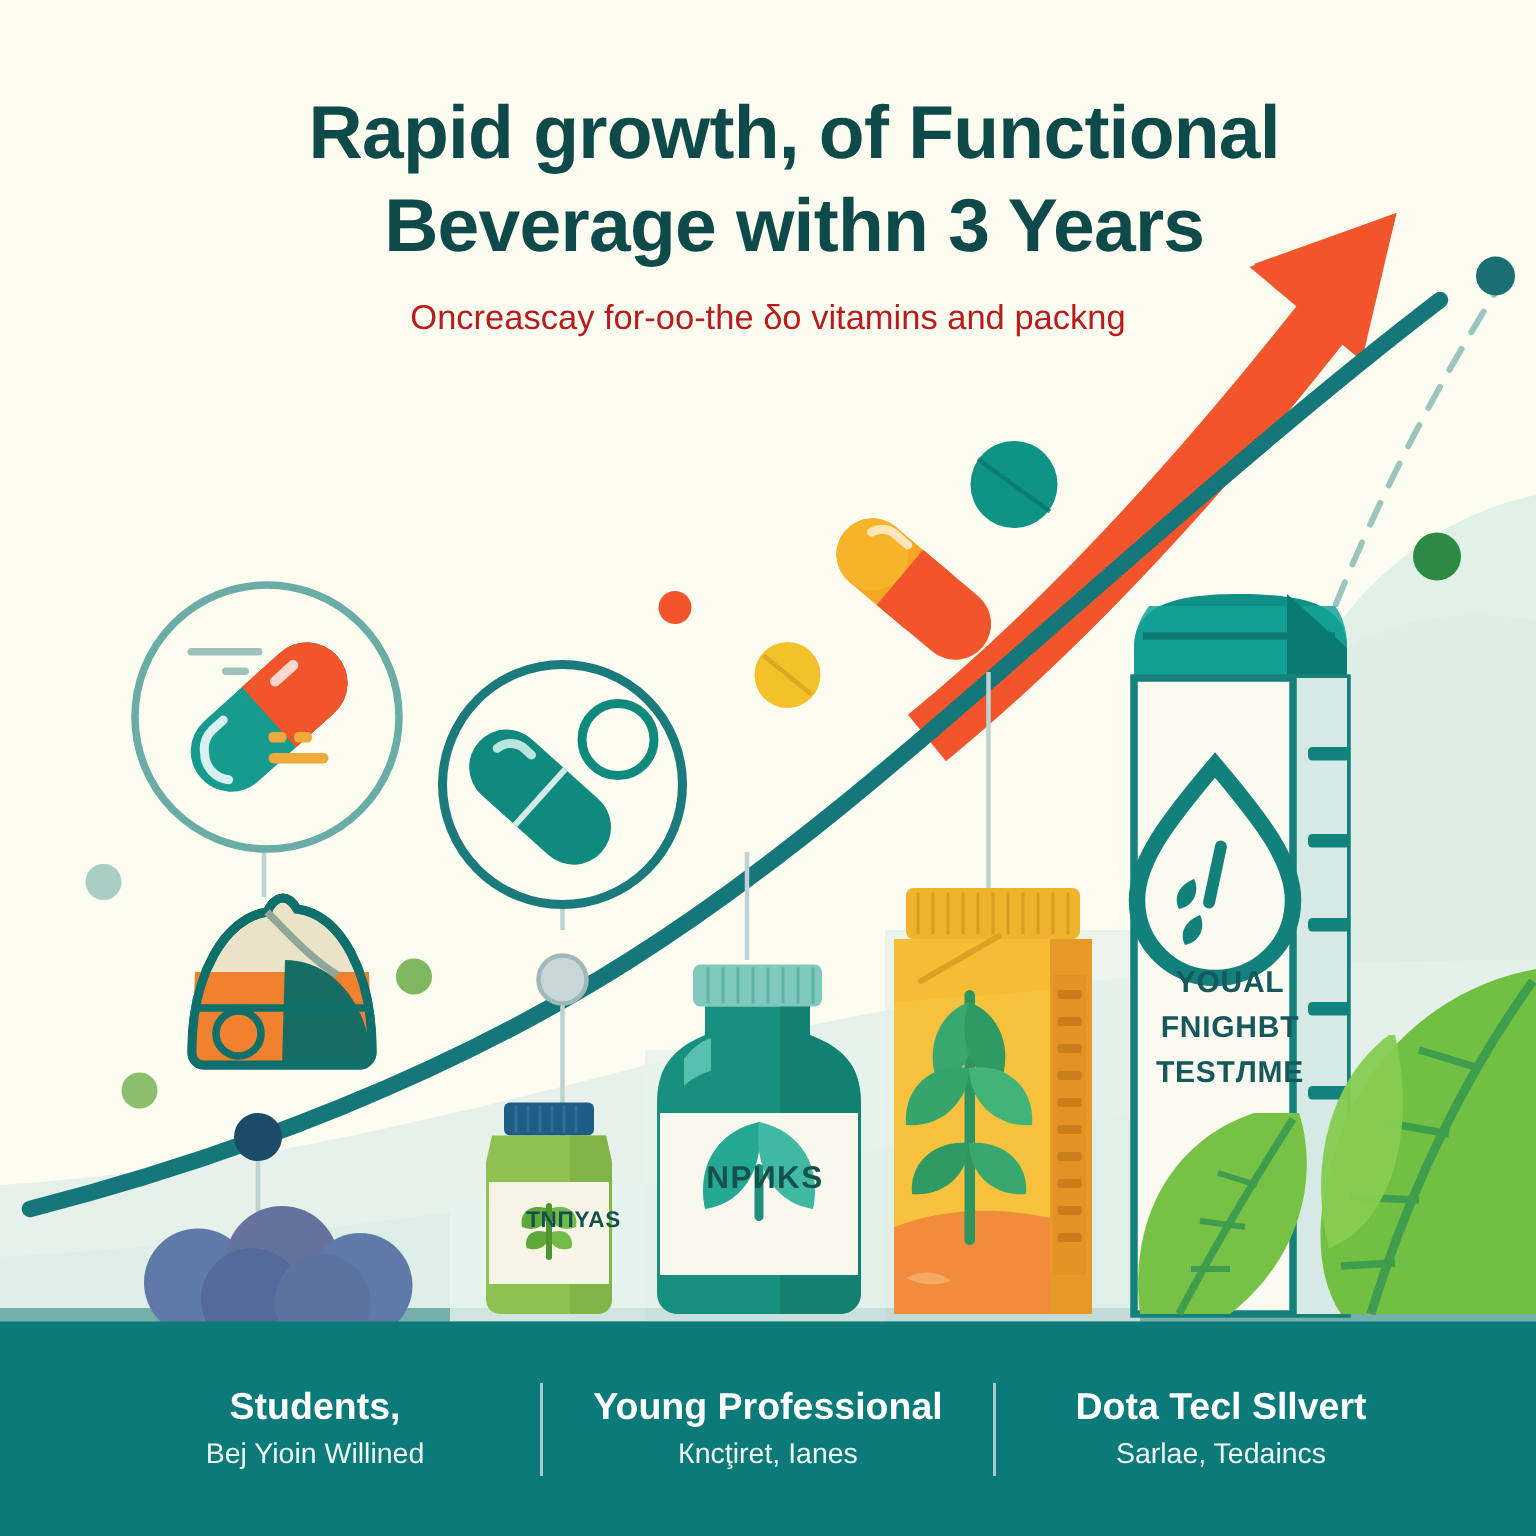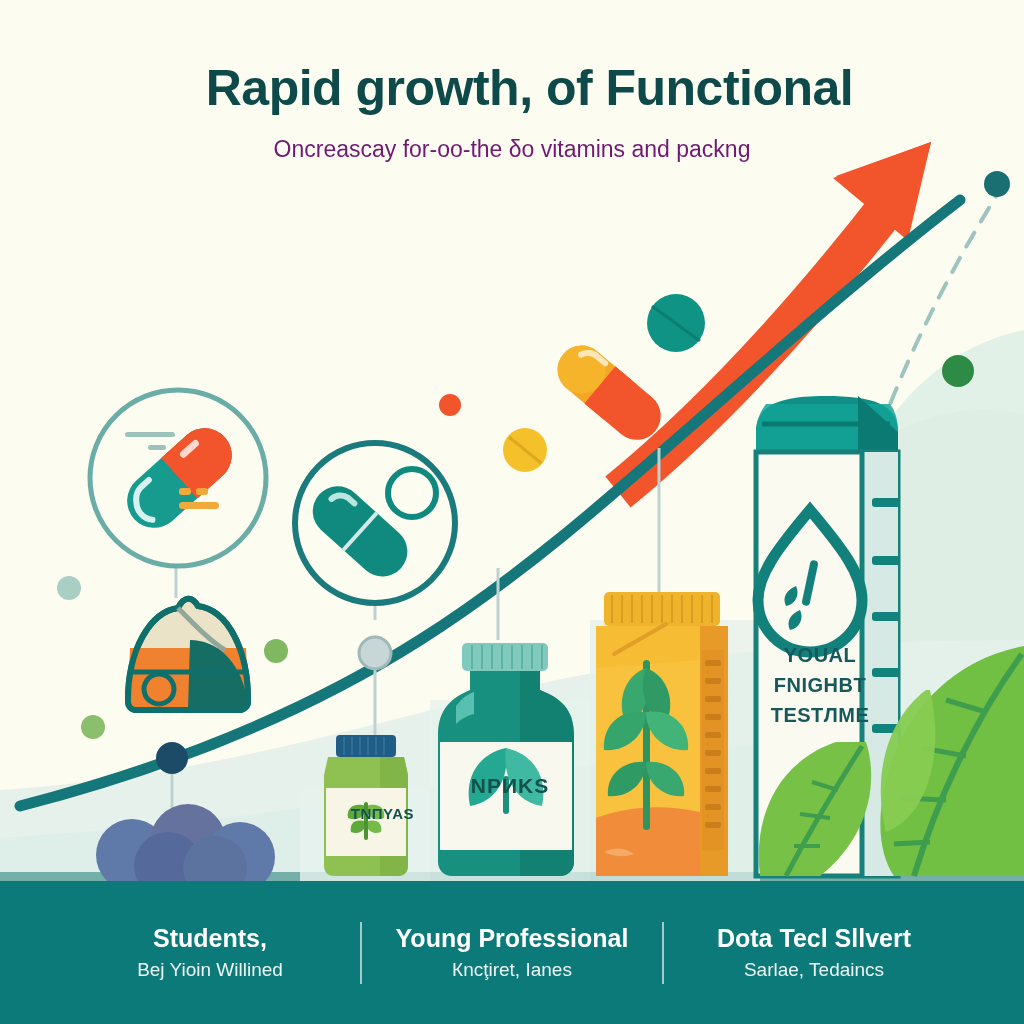--- a/index.html
+++ b/index.html
@@ -28,21 +28,21 @@
     font-size:50px;
     font-weight:bold;
     letter-spacing:-0.5px;
     line-height:60px;
     white-space:nowrap;
     margin-left:35px;
   }
   #title-line-2 { margin-top:2px; }
   #subtitle {
     margin-top:16px;
-    color:#701a75;
+    color:#b91c1c;
     font-size:23px;
     font-weight:400;
     line-height:30px;
     white-space:nowrap;
   }
 
   
   .prod-label {
     position:absolute; z-index:44;
     color:#14514d;
@@ -364,20 +364,21 @@
       <path d="M1022,654 C980,712 940,790 914,876" stroke="#3f9d4e" stroke-width="6" fill="none"></path>
       <path d="M986,712 L946,700 M966,756 L922,748 M946,800 L900,798 M930,842 L894,844" stroke="#3f9d4e" stroke-width="5"></path>
     </g>
     <g>
       <path d="M926,690 C886,720 872,778 886,832 C924,818 946,760 930,690 Z" fill="#86cc52" opacity="0.95"></path>
     </g>
   </svg>
 
   <div id="header-block">
     <div id="title-line-1">Rapid growth, of Functional</div>
+    <div id="title-line-2">Beverage withn 3 Years</div>
     <div id="subtitle">Oncreascay for-oo-the δo vitamins and packng</div>
   </div>
 
   <div class="prod-label" id="label-small-bottle">TNПYAS</div>
   <div class="prod-label" id="label-mid-bottle">NPИKS</div>
 
   <div id="footer-bar">
     <div id="footer-inner">
 
       <div class="foot-col">

